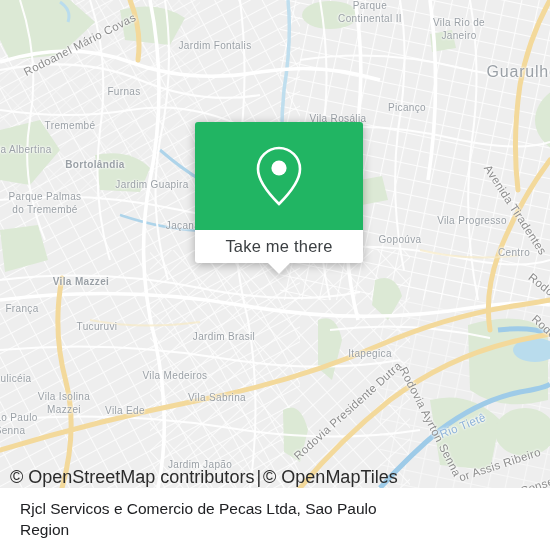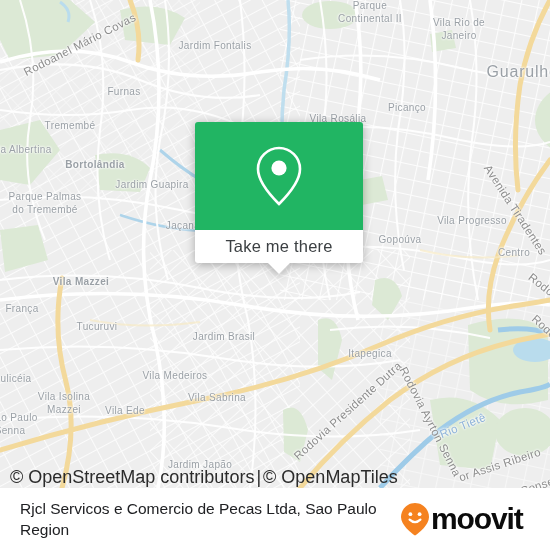--- a/index.html
+++ b/index.html
@@ -261,24 +261,15 @@
       <div id="popup-tail"></div>
     </div>
 
     <div id="attribution">
       <span>© OpenStreetMap contributors</span><span class="sep">|</span><span>© OpenMapTiles</span>
     </div>
   </div>
 
   <div id="footer">
     <div id="footer-title">Rjcl Servicos e Comercio de Pecas Ltda, Sao Paulo Region</div>
-    <div id="brand">
-      <svg width="30" height="34" viewBox="0 0 30 34">
-        <path d="M15 1 C7.3 1 1 7.3 1 15 C1 23 11.4 31.4 15 33.5 C18.6 31.4 29 23 29 15 C29 7.3 22.7 1 15 1 Z" fill="#f5821f"></path>
-        <circle cx="10.4" cy="12.2" r="1.9" fill="#ffffff"></circle>
-        <circle cx="19.6" cy="12.2" r="1.9" fill="#ffffff"></circle>
-        <path d="M9.6 17.6 Q15 22.6 20.4 17.6" stroke="#ffffff" stroke-width="2.2" fill="none" stroke-linecap="round"></path>
-      </svg>
-      <span id="brand-word">moovit</span>
-    </div>
   </div>
 
 </div>
 
 </body></html>

